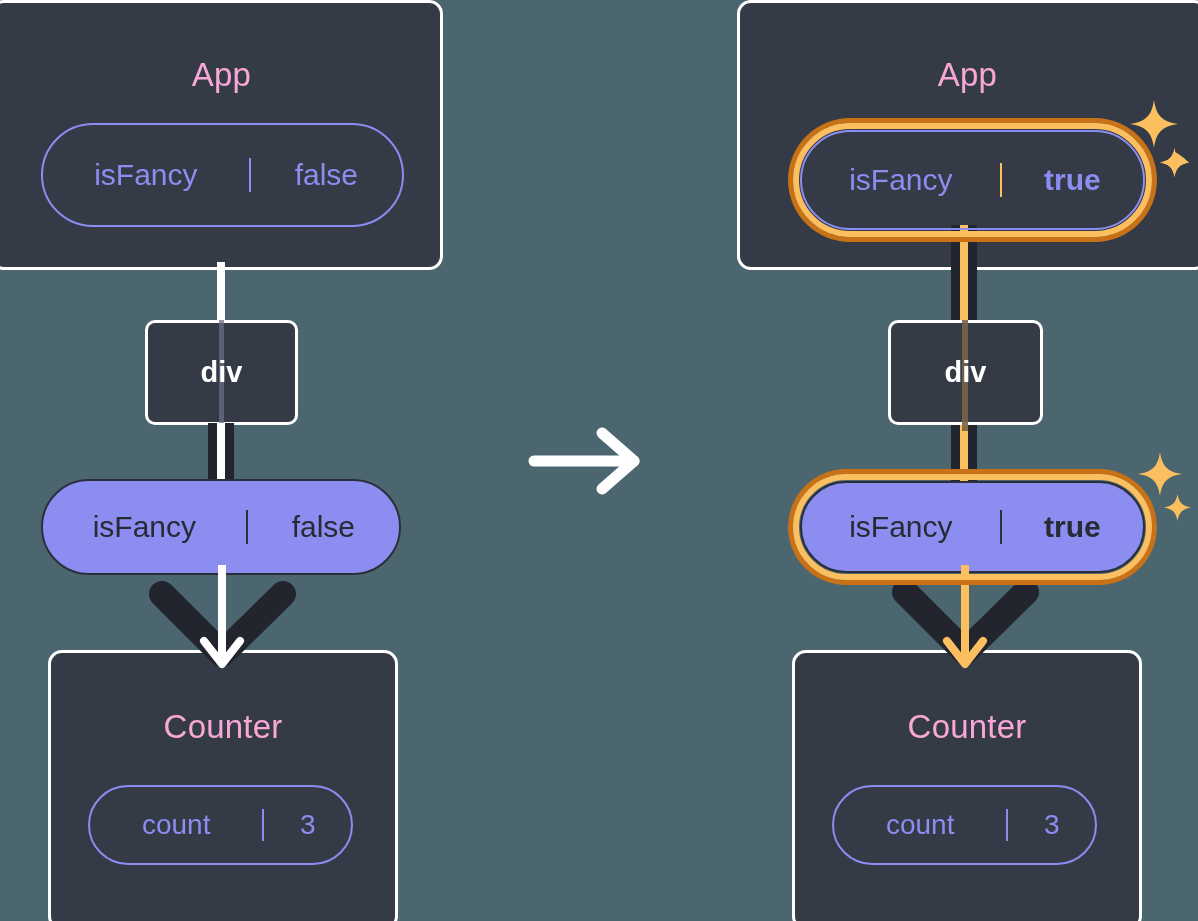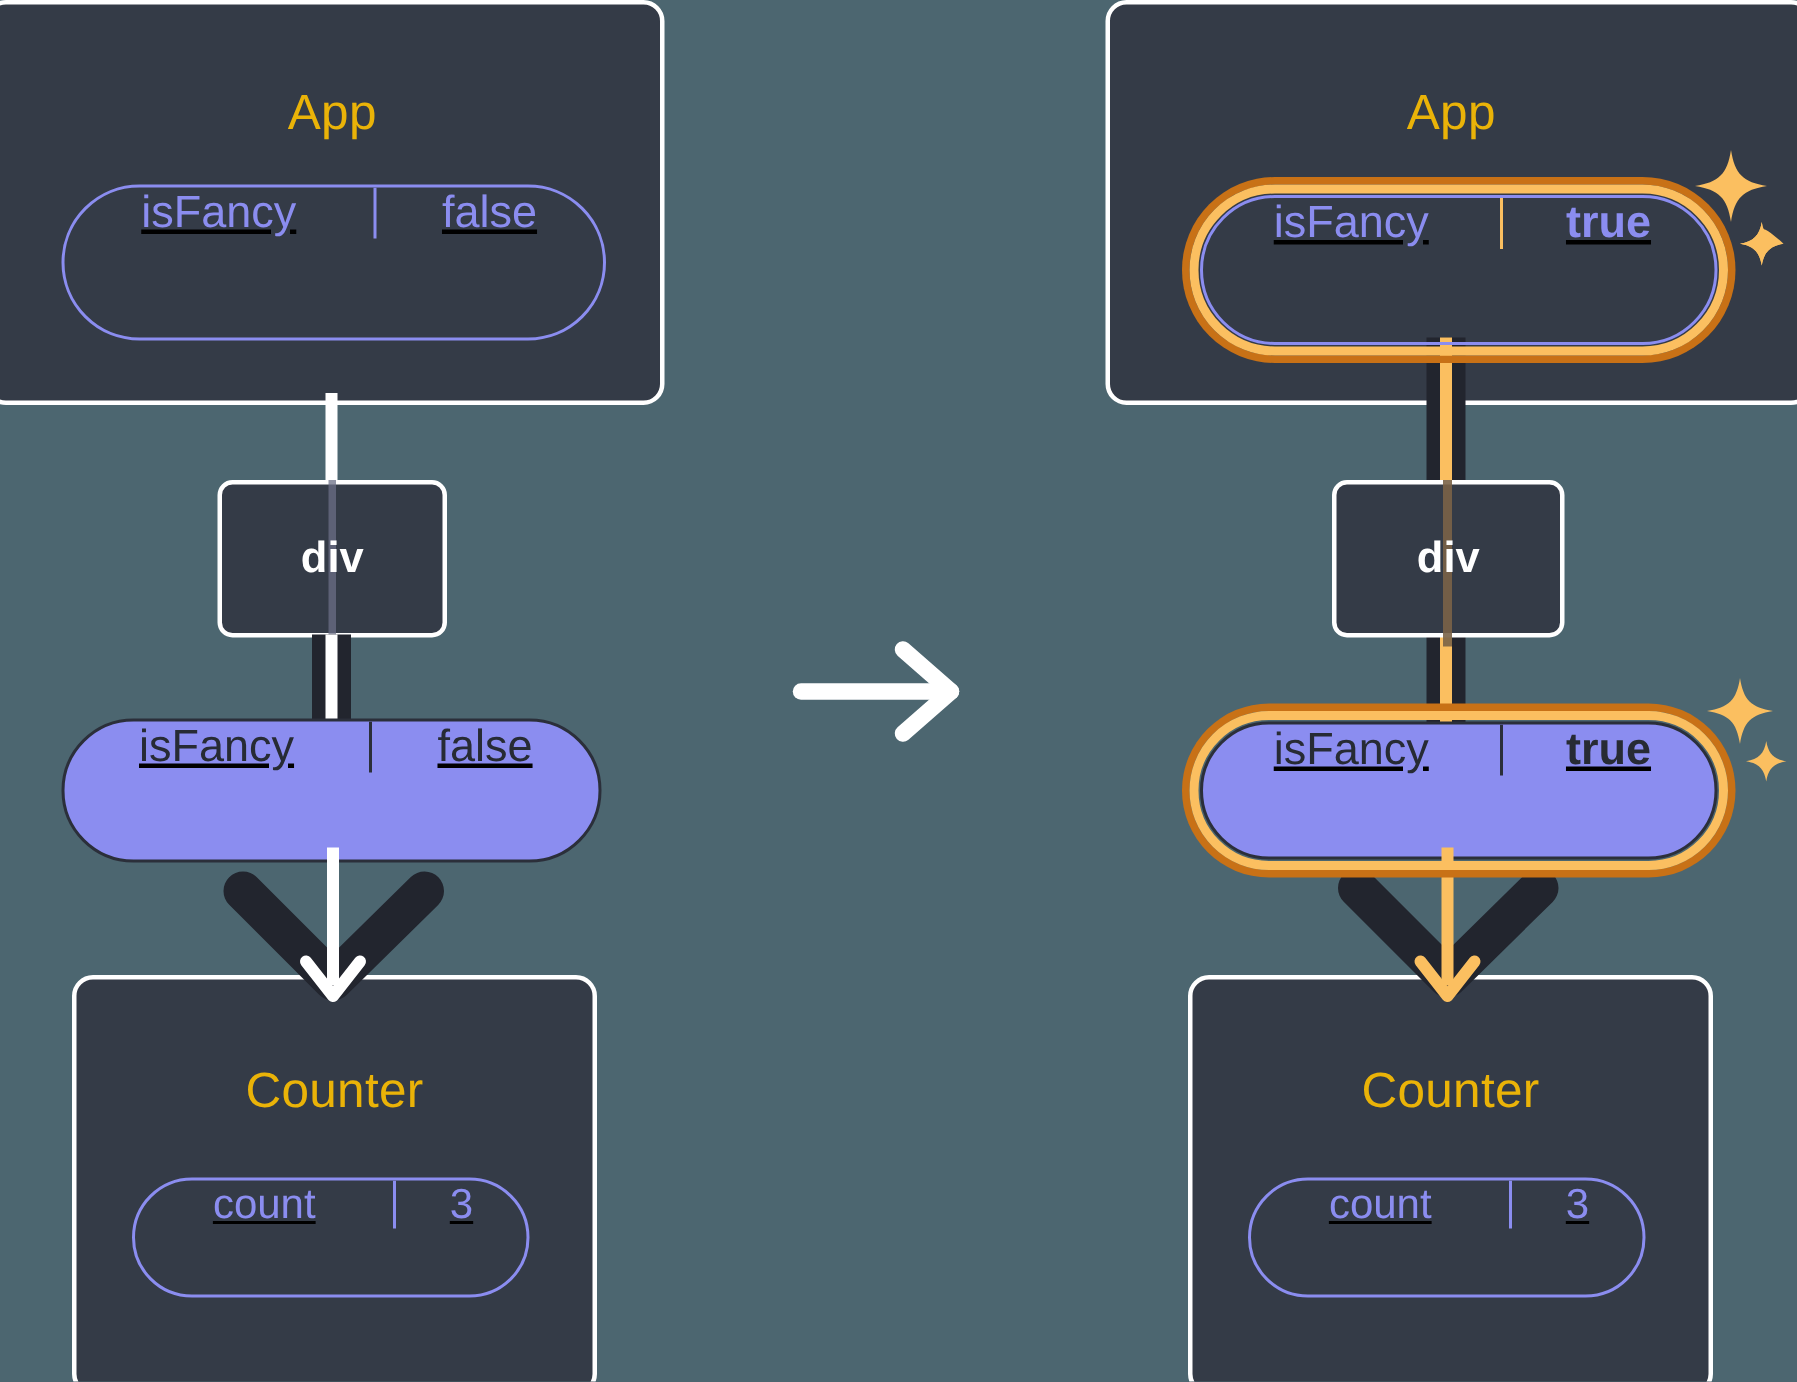--- a/index.html
+++ b/index.html
@@ -17,21 +17,21 @@
     position:absolute;
     background:#343b47;
     border:3px solid #ffffff;
     border-radius:14px;
     box-sizing:border-box;
   }
   .card-title{
     position:absolute;
     left:0;right:0;
     text-align:center;
-    color:#eab308;
+    color:#f9a8d4;
     font-size:33px;
     letter-spacing:.2px;
     font-weight:400;
   }
   .divbox{
     position:absolute;
     background:#343b47;
     border:3px solid #ffffff;
     border-radius:10px;
     box-sizing:border-box;
@@ -40,24 +40,23 @@
     font-size:29px;
     font-weight:700;
   }
   .divbox span{position:relative;z-index:3;}
 
   
   .pill{
     position:absolute;
     box-sizing:border-box;
     display:flex;
-    align-items:flex-start;
+    align-items:center;
     border-radius:999px;
     overflow:hidden;
-    text-decoration:underline;
   }
   .pill .cellA,.pill .cellB{
     display:flex;align-items:center;justify-content:center;
     box-sizing:border-box;
     font-size:30px;
   }
   .pill.outline{
     border:2px solid #8b8df0;
     background:transparent;
   }

